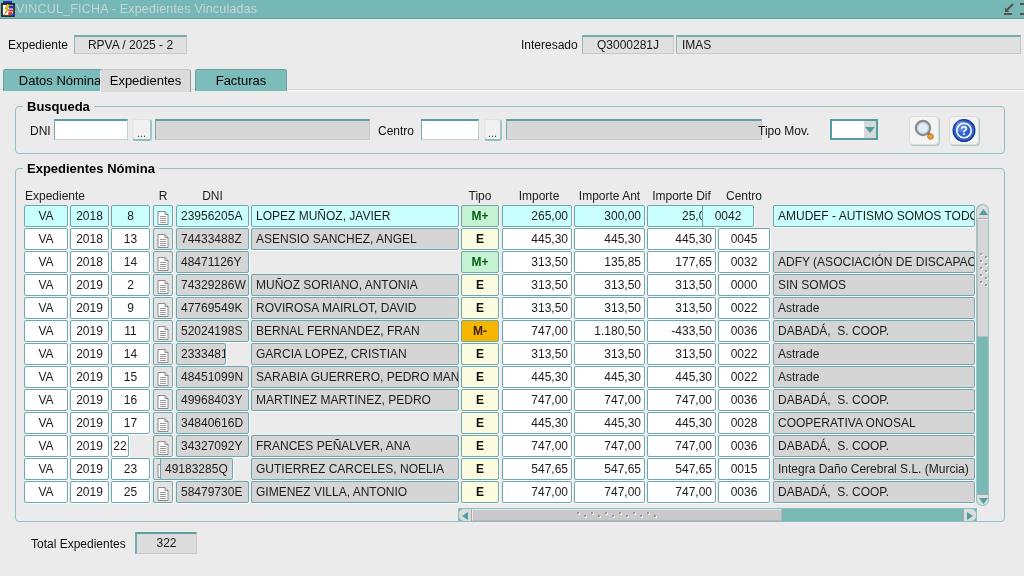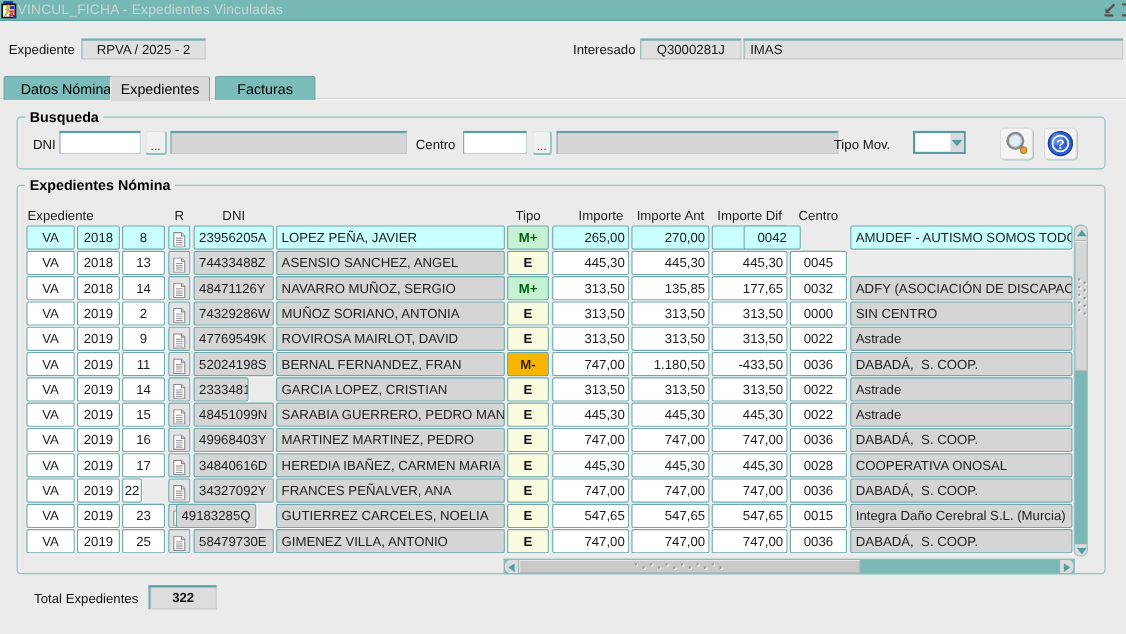--- a/index.html
+++ b/index.html
@@ -116,42 +116,42 @@
  </svg>
 </div>
 
 <div class="grp" style="left:15px;top:168px;width:990px;height:354px"></div>
 <div class="glab" style="left:23px;top:161px">Expedientes Nómina</div>
 
 <div class="hdr" style="left:25px;top:189px">Expediente</div>
 <div class="hdr" style="left:153px;top:189px;width:20px;text-align:center">R</div>
 <div class="hdr" style="left:176px;top:189px;width:73px;text-align:center">DNI</div>
 <div class="hdr" style="left:461px;top:189px;width:38px;text-align:center">Tipo</div>
-<div class="hdr" style="left:526px;top:189px;width:70px;text-align:left">Importe</div>
+<div class="hdr" style="left:504px;top:189px;width:70px;text-align:center">Importe</div>
 <div class="hdr" style="left:574px;top:189px;width:71px;text-align:center">Importe Ant</div>
 <div class="hdr" style="left:647px;top:189px;width:69px;text-align:center">Importe Dif</div>
 <div class="hdr" style="left:718px;top:189px;width:52px;text-align:center">Centro</div>
 <div class="row" style="top:205px">
     <div class="c cy ct" style="left:24px;width:44px">VA</div>
     <div class="c cy ct" style="left:70px;width:39px">2018</div>
     <div class="c cy ct" style="left:111px;width:39px">8</div>
     <div class="c cy ct" style="left:153px;width:20px"><svg class="doc" width="12" height="14" viewBox="0 0 12 14">
         <path d="M1 .5h7L11 3.5v10H1z" fill="#fff" stroke="#8a8a8a"></path>
         <path d="M8 .5V3.5H11" fill="#dcdcdc" stroke="#8a8a8a"></path>
         <g stroke="#9a9a9a">
           <path d="M3 5.5h6M3 7.5h6M3 9.5h6M3 11.5h6"></path>
         </g>
       </svg></div>
     <div class="c cy cl" style="left:176px;width:73px">23956205A</div>
-    <div class="c cy cl" style="left:251px;width:208px">LOPEZ PEÑA, JAVIER</div>
+    <div class="c cy cl" style="left:251px;width:208px">LOPEZ MUÑOZ, JAVIER</div>
     <div class="c tg ct tb" style="left:461px;width:38px">M+</div>
     <div class="c cy cr" style="left:502px;width:70px">265,00</div>
-    <div class="c cy cr" style="left:574px;width:71px">270,00</div>
+    <div class="c cy cr" style="left:574px;width:71px">300,00</div>
     <div class="c cy cr" style="left:647px;width:69px">25,00</div>
-    <div class="c cy ct" style="left:676px;width:52px">0042</div>
+    <div class="c cy ct" style="left:702px;width:52px">0042</div>
     <div class="c cy cl" style="left:773px;width:202px">AMUDEF - AUTISMO SOMOS TODOS</div>
   </div>
 <div class="row" style="top:228px">
     <div class="c w ct" style="left:24px;width:44px">VA</div>
     <div class="c w ct" style="left:70px;width:39px">2018</div>
     <div class="c w ct" style="left:111px;width:39px">13</div>
     <div class="c ib ct" style="left:153px;width:20px"><svg class="doc" width="12" height="14" viewBox="0 0 12 14">
         <path d="M1 .5h7L11 3.5v10H1z" fill="#fff" stroke="#8a8a8a"></path>
         <path d="M8 .5V3.5H11" fill="#dcdcdc" stroke="#8a8a8a"></path>
         <g stroke="#9a9a9a">
@@ -171,21 +171,20 @@
     <div class="c w ct" style="left:70px;width:39px">2018</div>
     <div class="c w ct" style="left:111px;width:39px">14</div>
     <div class="c ib ct" style="left:153px;width:20px"><svg class="doc" width="12" height="14" viewBox="0 0 12 14">
         <path d="M1 .5h7L11 3.5v10H1z" fill="#fff" stroke="#8a8a8a"></path>
         <path d="M8 .5V3.5H11" fill="#dcdcdc" stroke="#8a8a8a"></path>
         <g stroke="#9a9a9a">
           <path d="M3 5.5h6M3 7.5h6M3 9.5h6M3 11.5h6"></path>
         </g>
       </svg></div>
     <div class="c g cl" style="left:176px;width:73px">48471126Y</div>
-    <div class="c g cl" style="left:251px;width:208px">NAVARRO MUÑOZ, SERGIO</div>
     <div class="c tg ct tb" style="left:461px;width:38px">M+</div>
     <div class="c w cr" style="left:502px;width:70px">313,50</div>
     <div class="c w cr" style="left:574px;width:71px">135,85</div>
     <div class="c w cr" style="left:647px;width:69px">177,65</div>
     <div class="c w ct" style="left:718px;width:52px">0032</div>
     <div class="c g cl" style="left:773px;width:202px">ADFY (ASOCIACIÓN DE DISCAPACI</div>
   </div>
 <div class="row" style="top:274px">
     <div class="c w ct" style="left:24px;width:44px">VA</div>
     <div class="c w ct" style="left:70px;width:39px">2019</div>
@@ -197,21 +196,21 @@
           <path d="M3 5.5h6M3 7.5h6M3 9.5h6M3 11.5h6"></path>
         </g>
       </svg></div>
     <div class="c g cl" style="left:176px;width:73px">74329286W</div>
     <div class="c g cl" style="left:251px;width:208px">MUÑOZ SORIANO, ANTONIA</div>
     <div class="c ty ct tb" style="left:461px;width:38px">E</div>
     <div class="c w cr" style="left:502px;width:70px">313,50</div>
     <div class="c w cr" style="left:574px;width:71px">313,50</div>
     <div class="c w cr" style="left:647px;width:69px">313,50</div>
     <div class="c w ct" style="left:718px;width:52px">0000</div>
-    <div class="c g cl" style="left:773px;width:202px">SIN CENTRO</div>
+    <div class="c g cl" style="left:773px;width:202px">SIN SOMOS</div>
   </div>
 <div class="row" style="top:297px">
     <div class="c w ct" style="left:24px;width:44px">VA</div>
     <div class="c w ct" style="left:70px;width:39px">2019</div>
     <div class="c w ct" style="left:111px;width:39px">9</div>
     <div class="c ib ct" style="left:153px;width:20px"><svg class="doc" width="12" height="14" viewBox="0 0 12 14">
         <path d="M1 .5h7L11 3.5v10H1z" fill="#fff" stroke="#8a8a8a"></path>
         <path d="M8 .5V3.5H11" fill="#dcdcdc" stroke="#8a8a8a"></path>
         <g stroke="#9a9a9a">
           <path d="M3 5.5h6M3 7.5h6M3 9.5h6M3 11.5h6"></path>
@@ -311,21 +310,20 @@
     <div class="c w ct" style="left:70px;width:39px">2019</div>
     <div class="c w ct" style="left:111px;width:39px">17</div>
     <div class="c ib ct" style="left:153px;width:20px"><svg class="doc" width="12" height="14" viewBox="0 0 12 14">
         <path d="M1 .5h7L11 3.5v10H1z" fill="#fff" stroke="#8a8a8a"></path>
         <path d="M8 .5V3.5H11" fill="#dcdcdc" stroke="#8a8a8a"></path>
         <g stroke="#9a9a9a">
           <path d="M3 5.5h6M3 7.5h6M3 9.5h6M3 11.5h6"></path>
         </g>
       </svg></div>
     <div class="c g cl" style="left:176px;width:73px">34840616D</div>
-    <div class="c g cl" style="left:251px;width:208px">HEREDIA IBAÑEZ, CARMEN MARIA</div>
     <div class="c ty ct tb" style="left:461px;width:38px">E</div>
     <div class="c w cr" style="left:502px;width:70px">445,30</div>
     <div class="c w cr" style="left:574px;width:71px">445,30</div>
     <div class="c w cr" style="left:647px;width:69px">445,30</div>
     <div class="c w ct" style="left:718px;width:52px">0028</div>
     <div class="c g cl" style="left:773px;width:202px">COOPERATIVA ONOSAL</div>
   </div>
 <div class="row" style="top:435px">
     <div class="c w ct" style="left:24px;width:44px">VA</div>
     <div class="c w ct" style="left:70px;width:39px">2019</div>
@@ -430,13 +428,13 @@
   <span style="left:188px;top:3px"></span>
       <span style="left:195px;top:6px"></span>
  </div>
  <div class="abs" style="left:504px;top:0;width:13px;height:12px;background:#dcdcdc;border-left:1px solid #aaa;border-radius:0 5px 5px 0"></div>
  <svg class="abs" style="left:508px;top:3px" width="6" height="8" viewBox="0 0 6 8">
       <path d="M6 4 L0 0 L0 8 Z" fill="#4f9ea0"></path>
     </svg>
 </div>
 
 <div class="lbl" style="left:31px;top:537px">Total Expedientes</div>
-<div class="inset" style="left:135px;top:532px;width:62px;height:22px;font-weight:bold;line-height:19px;background:#dcdcdc;border-top:2px solid #5d9fa1;border-left:2px solid #77aaac">322</div>
+<div class="inset" style="left:135px;top:532px;width:62px;height:22px;font-weight:normal;line-height:19px;background:#dcdcdc;border-top:2px solid #5d9fa1;border-left:2px solid #77aaac">322</div>
 
 </body></html>

